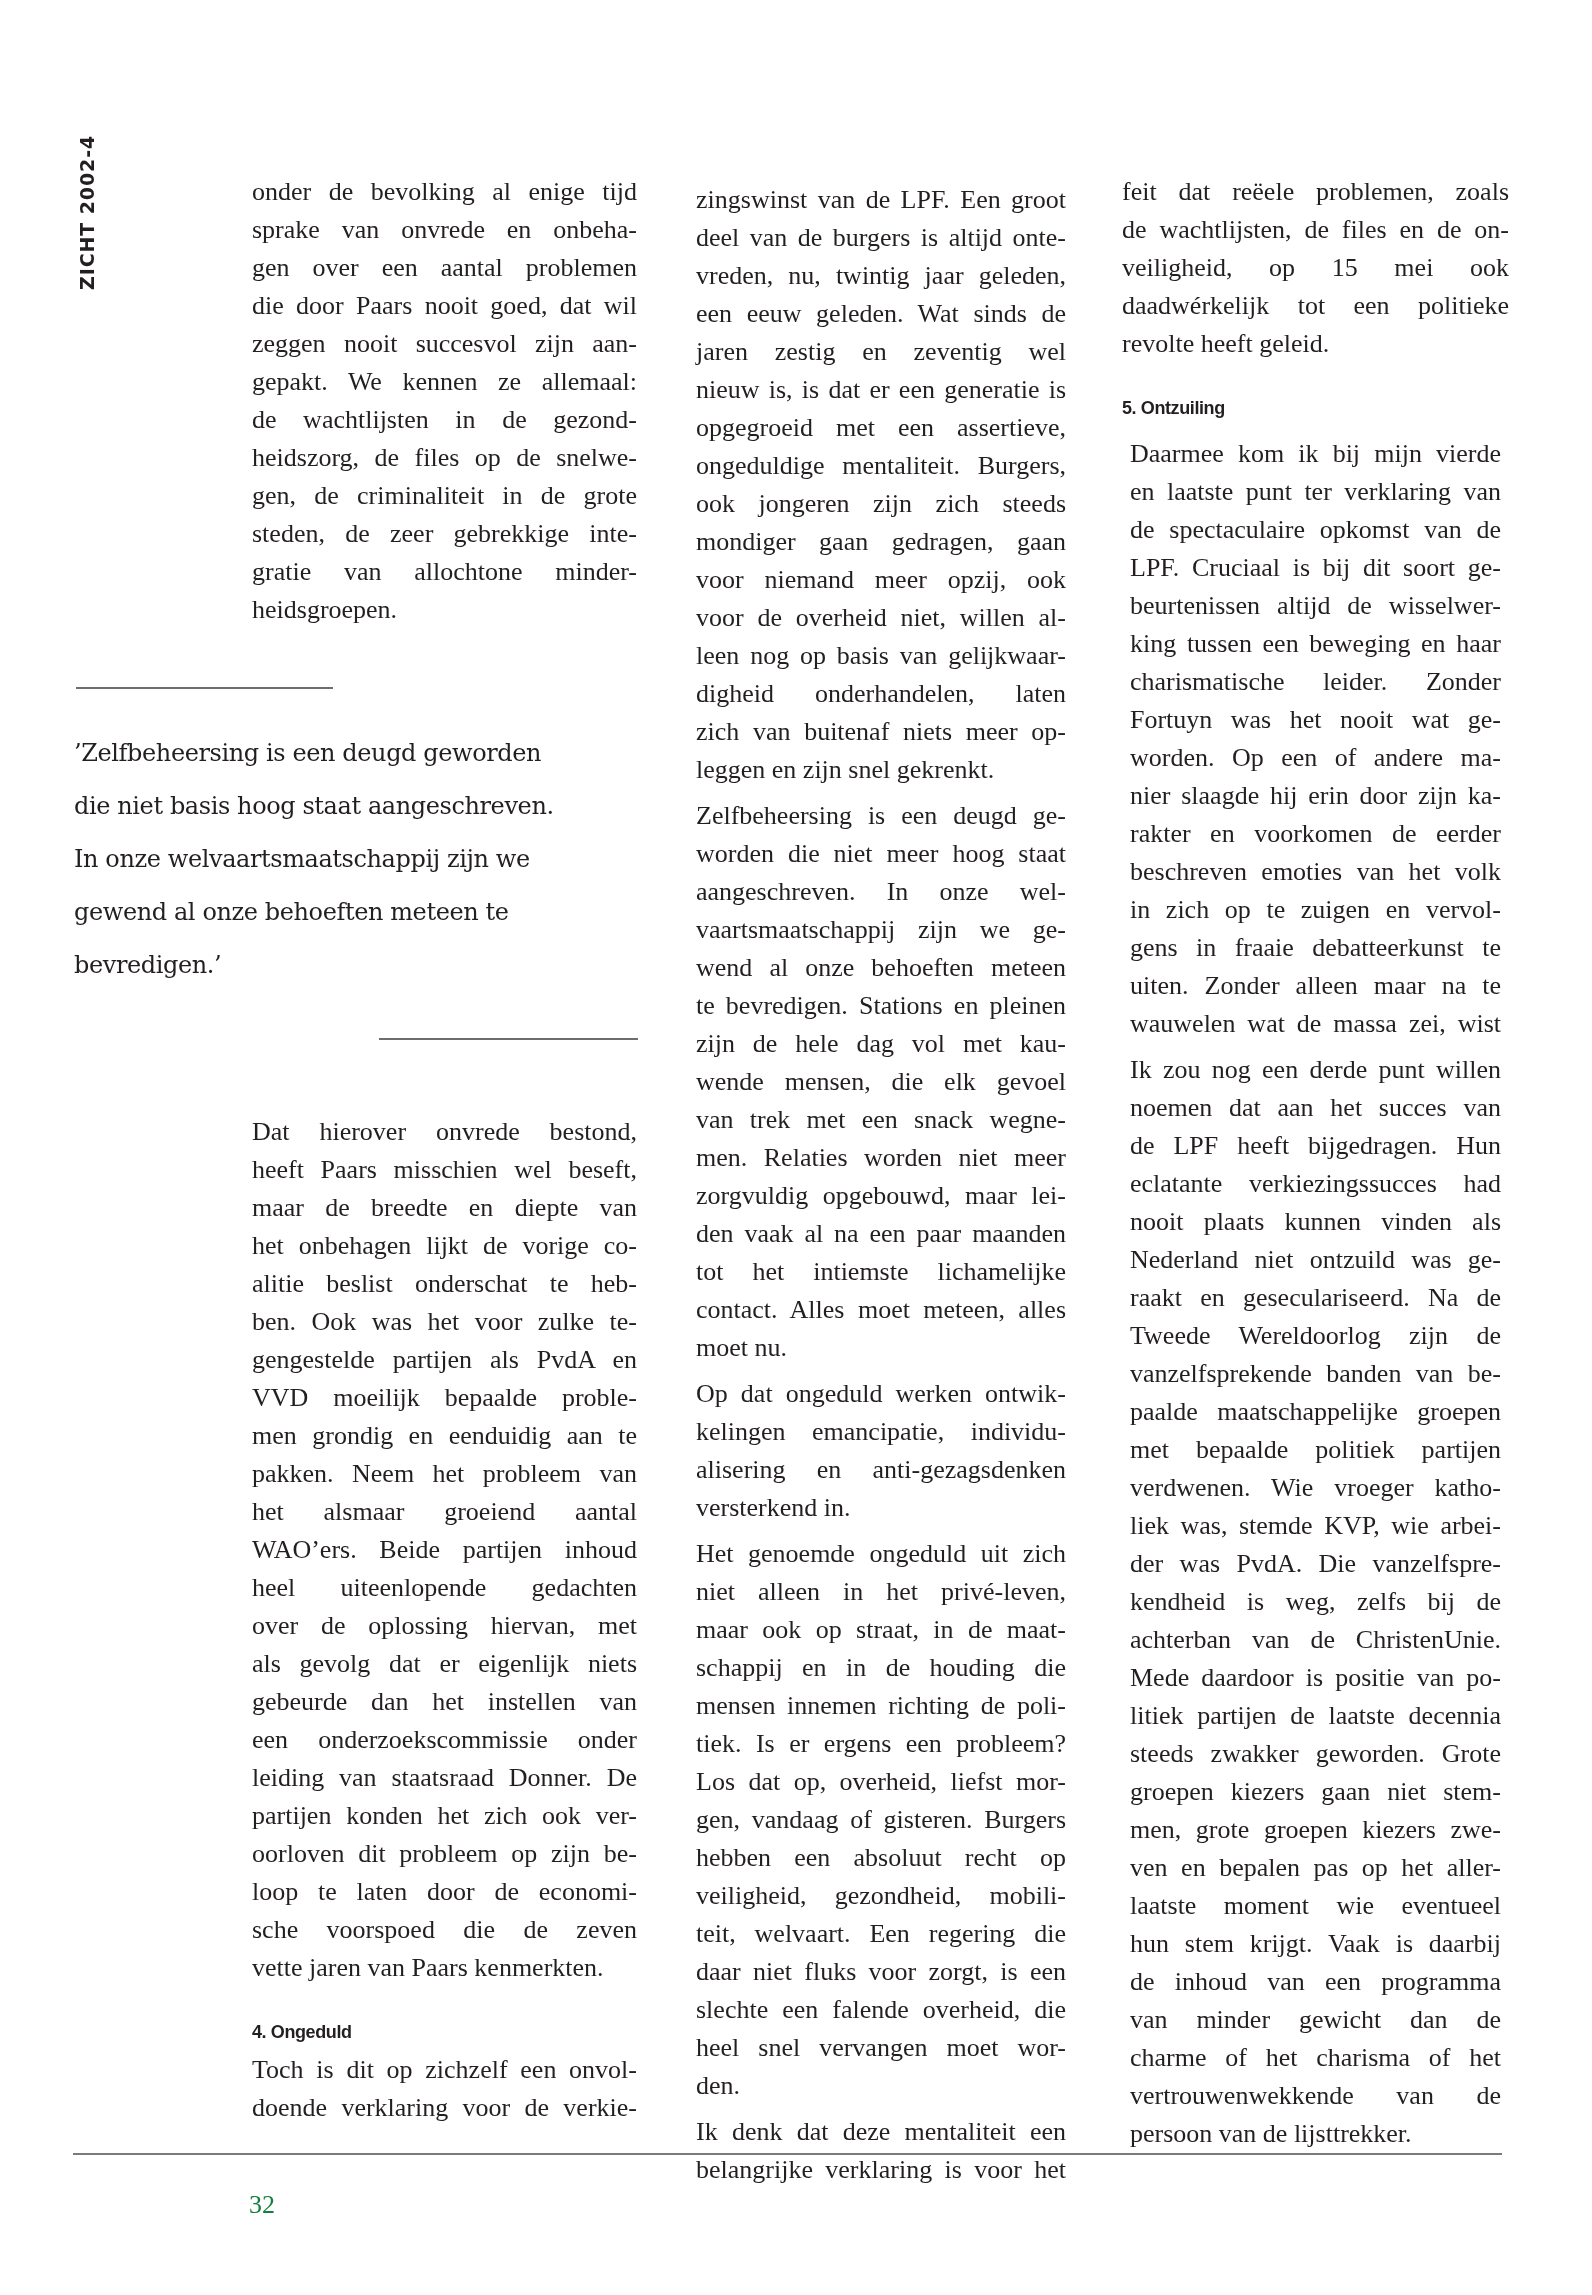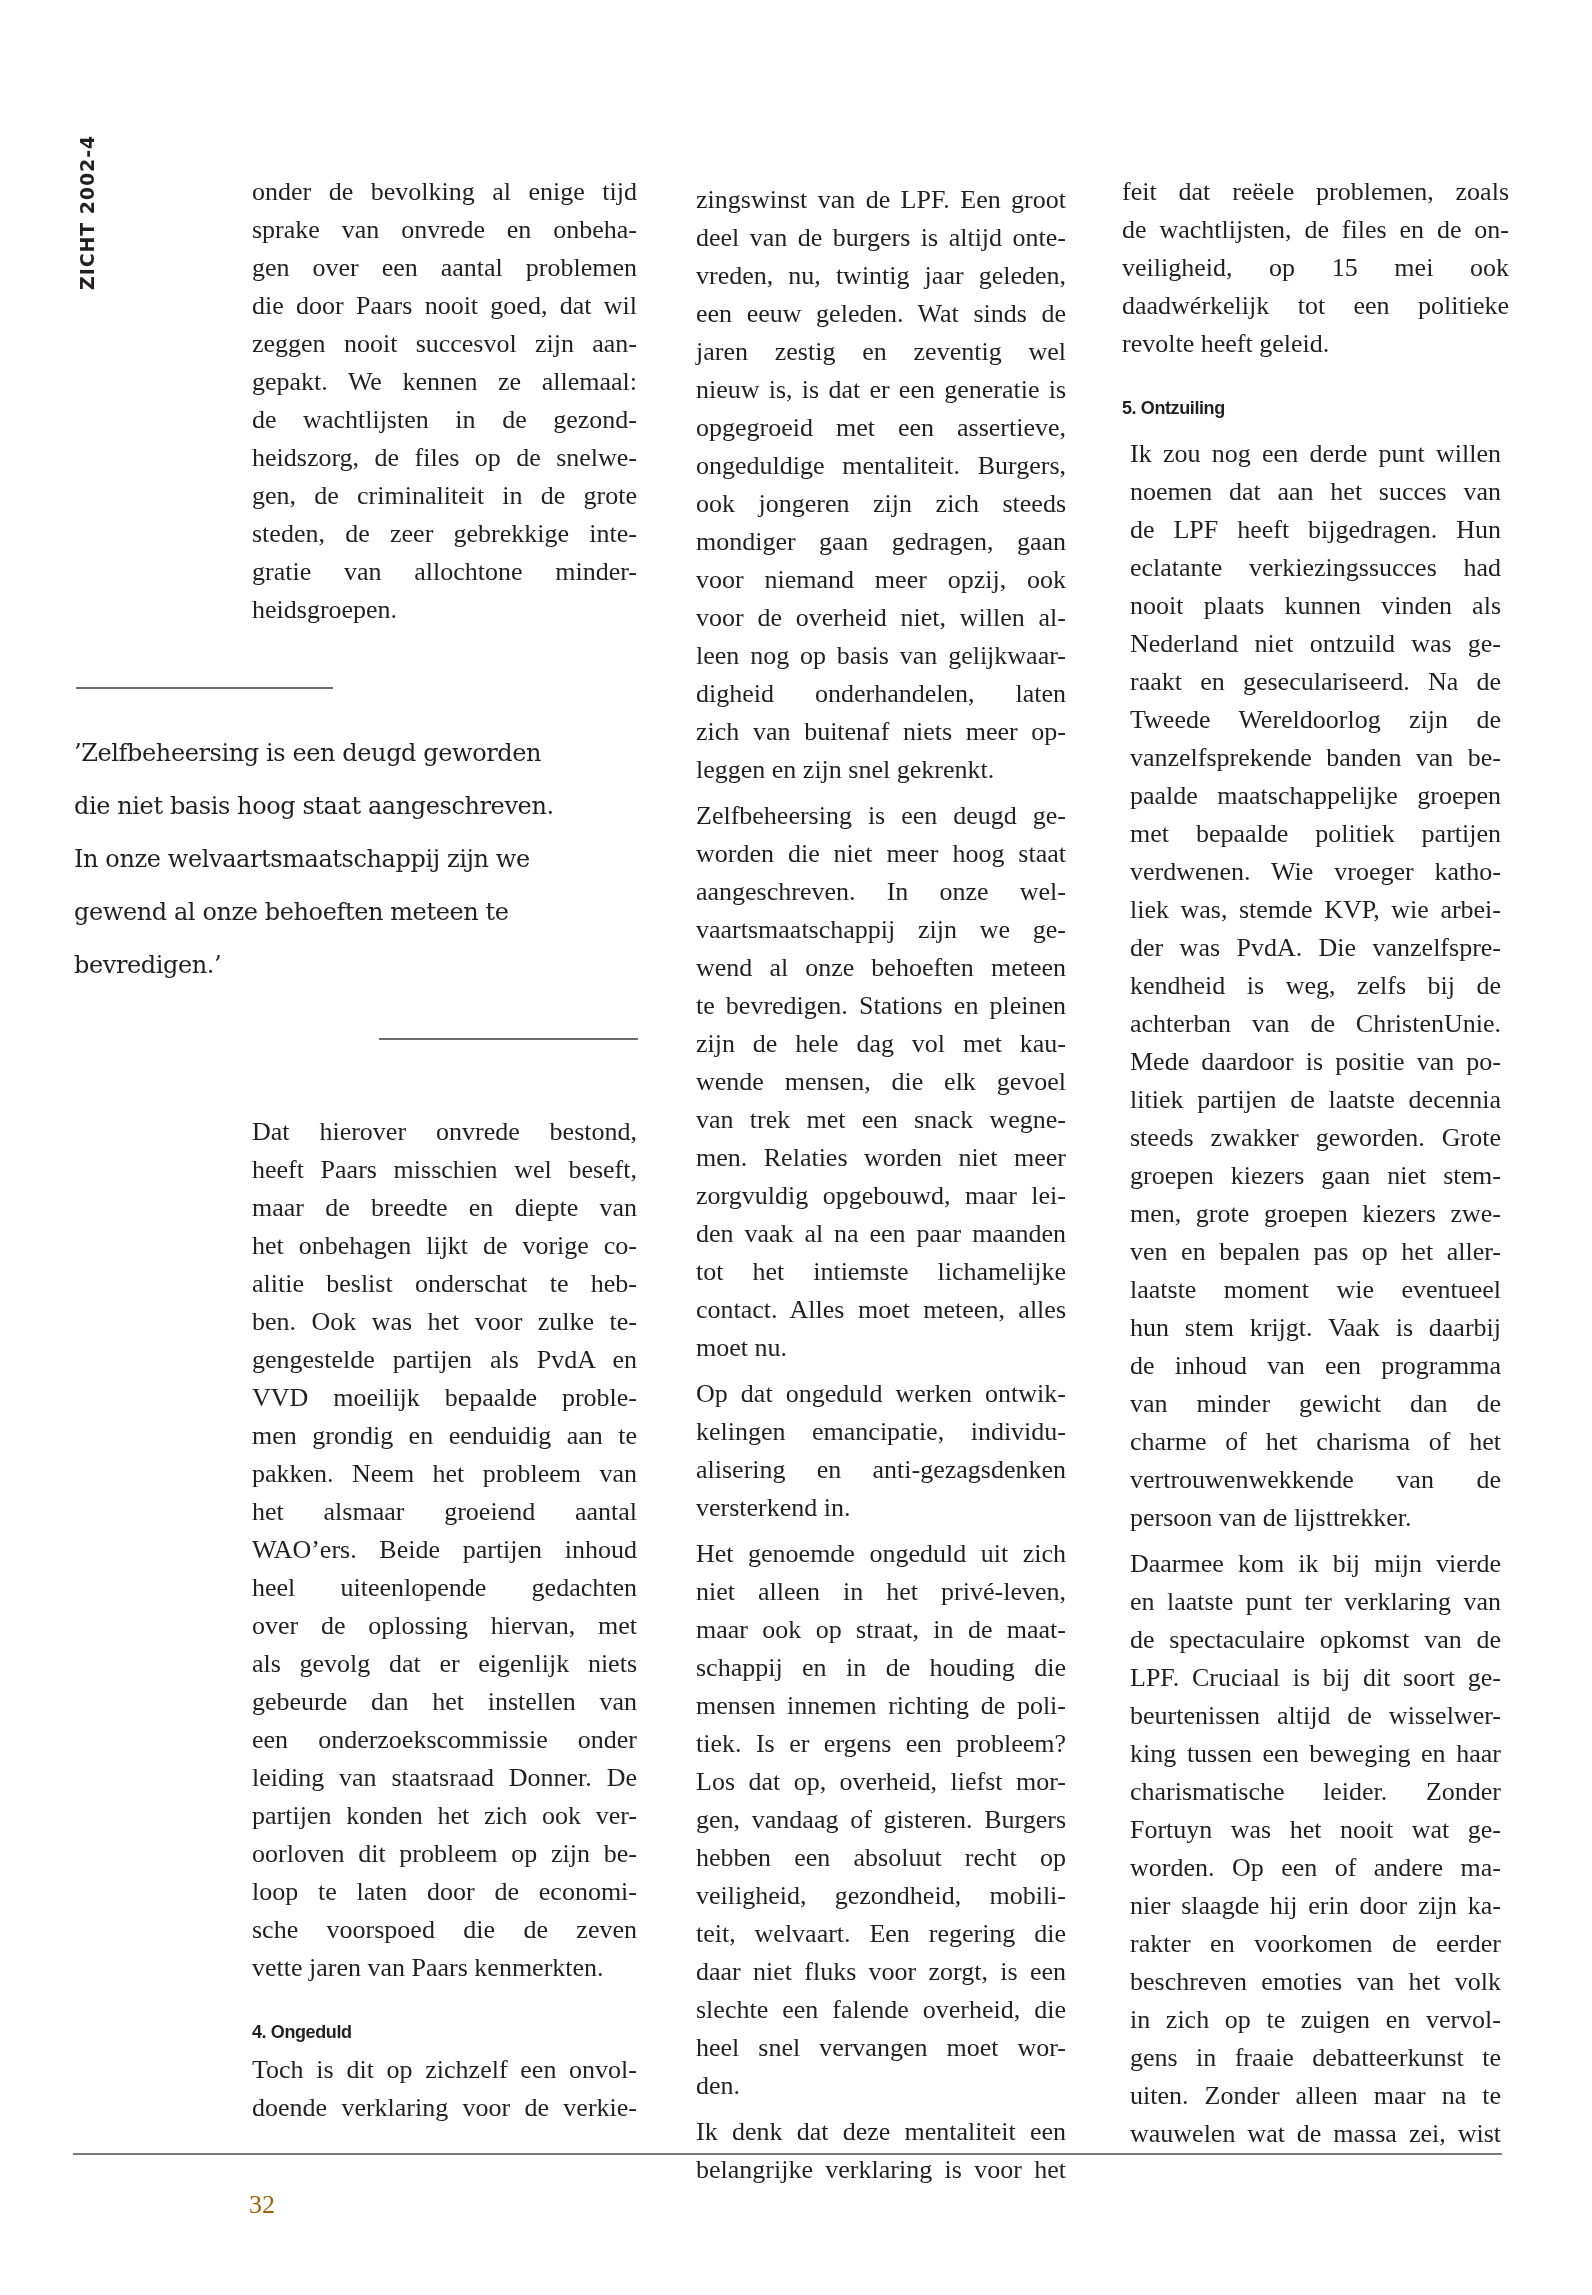--- a/index.html
+++ b/index.html
@@ -33,21 +33,21 @@
     font-family: "DejaVu Serif", serif; 
     font-size: 24px; line-height: 53px; color: #231f20; letter-spacing: -0.4px;
   }
   .pullquote .qline { display: block; white-space: nowrap; }
   .rule { position: absolute; height: 1.7px; background: #6d6d6d; }
   .rule-top { left: 76px; top: 687px; width: 257px; }
   .rule-bottom { left: 379px; top: 1038px; width: 259px; }
   .rule-footer { left: 73px; top: 2153px; width: 1429px; height: 1.7px; background: #7a7a7a; }
   .page-number {
     position: absolute; left: 249px; top: 2190px;
-    font-family: "Liberation Serif", serif; font-size: 26px; color: #a16207;
+    font-family: "Liberation Serif", serif; font-size: 26px; color: #15803d;
   }
 </style>
 </head>
 <body>
 
 <div class="page">
 
   <div class="running-head">ZICHT 2002-4</div>
 
   <div class="col col1a">
@@ -176,20 +176,38 @@
   <div class="col col3">
     <div>
         <span class="line">feit dat reëele problemen, zoals</span>
         <span class="line">de wachtlijsten, de files en de on-</span>
         <span class="line">veiligheid, op 15 mei ook</span>
         <span class="line">daadwérkelijk tot een politieke</span>
         <span class="line last">revolte heeft geleid.</span>
       </div>
     <span class="heading">5. Ontzuiling</span>
     <div>
+        <p>
+          <span class="line">Daarmee kom ik bij mijn vierde</span>
+          <span class="line">en laatste punt ter verklaring van</span>
+          <span class="line">de spectaculaire opkomst van de</span>
+          <span class="line">LPF. Cruciaal is bij dit soort ge-</span>
+          <span class="line">beurtenissen altijd de wisselwer-</span>
+          <span class="line">king tussen een beweging en haar</span>
+          <span class="line">charismatische leider. Zonder</span>
+          <span class="line">Fortuyn was het nooit wat ge-</span>
+          <span class="line">worden. Op een of andere ma-</span>
+          <span class="line">nier slaagde hij erin door zijn ka-</span>
+          <span class="line">rakter en voorkomen de eerder</span>
+          <span class="line">beschreven emoties van het volk</span>
+          <span class="line">in zich op te zuigen en vervol-</span>
+          <span class="line">gens in fraaie debatteerkunst te</span>
+          <span class="line">uiten. Zonder alleen maar na te</span>
+          <span class="line">wauwelen wat de massa zei, wist</span>
+        </p>
         <p>
           <span class="line">Ik zou nog een derde punt willen</span>
           <span class="line">noemen dat aan het succes van</span>
           <span class="line">de LPF heeft bijgedragen. Hun</span>
           <span class="line">eclatante verkiezingssucces had</span>
           <span class="line">nooit plaats kunnen vinden als</span>
           <span class="line">Nederland niet ontzuild was ge-</span>
           <span class="line">raakt en gesecu­lariseerd. Na de</span>
           <span class="line">Tweede Wereldoorlog zijn de</span>
           <span class="line">vanzelfsprekende banden van be-</span>
@@ -207,37 +225,19 @@
           <span class="line">men, grote groepen kiezers zwe-</span>
           <span class="line">ven en bepalen pas op het aller-</span>
           <span class="line">laatste moment wie eventueel</span>
           <span class="line">hun stem krijgt. Vaak is daarbij</span>
           <span class="line">de inhoud van een programma</span>
           <span class="line">van minder gewicht dan de</span>
           <span class="line">charme of het charisma of het</span>
           <span class="line">vertrouwenwekkende van de</span>
           <span class="line last">persoon van de lijsttrekker.</span>
         </p>
-        <p>
-          <span class="line">Daarmee kom ik bij mijn vierde</span>
-          <span class="line">en laatste punt ter verklaring van</span>
-          <span class="line">de spectaculaire opkomst van de</span>
-          <span class="line">LPF. Cruciaal is bij dit soort ge-</span>
-          <span class="line">beurtenissen altijd de wisselwer-</span>
-          <span class="line">king tussen een beweging en haar</span>
-          <span class="line">charismatische leider. Zonder</span>
-          <span class="line">Fortuyn was het nooit wat ge-</span>
-          <span class="line">worden. Op een of andere ma-</span>
-          <span class="line">nier slaagde hij erin door zijn ka-</span>
-          <span class="line">rakter en voorkomen de eerder</span>
-          <span class="line">beschreven emoties van het volk</span>
-          <span class="line">in zich op te zuigen en vervol-</span>
-          <span class="line">gens in fraaie debatteerkunst te</span>
-          <span class="line">uiten. Zonder alleen maar na te</span>
-          <span class="line">wauwelen wat de massa zei, wist</span>
-        </p>
       </div>
   </div>
 
   <div class="rule rule-footer"></div>
   <div class="page-number">32</div>
 </div>
 
 
 </body></html>

